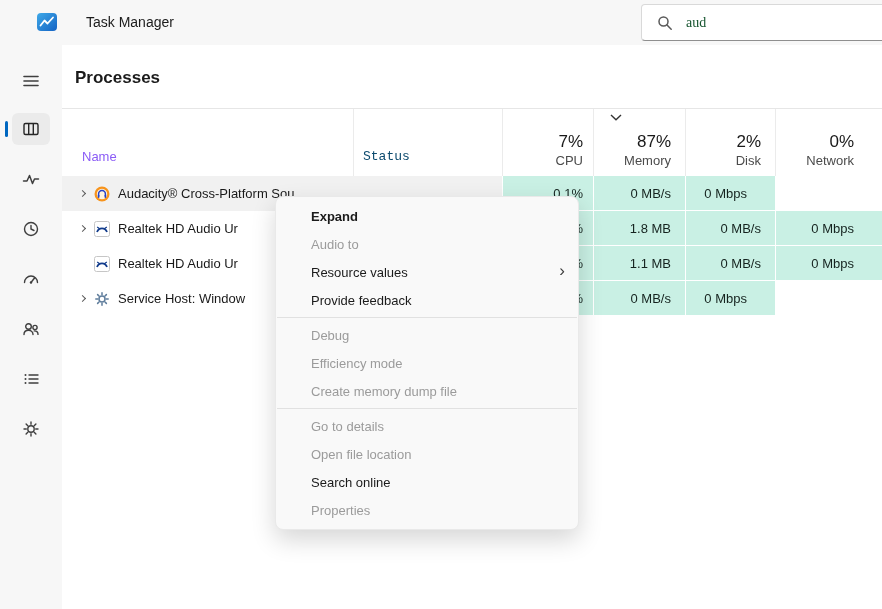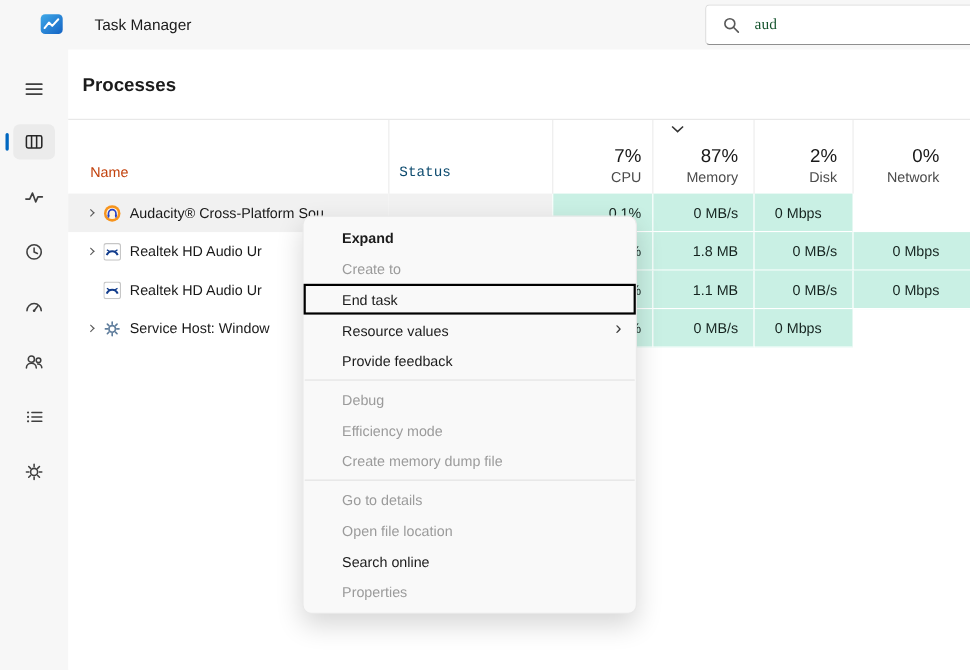--- a/index.html
+++ b/index.html
@@ -29,21 +29,21 @@
                border-radius:2px; background:#0067c0; }
 
   
   .content { position:absolute; top:45px; left:62px; width:820px; height:564px; background:#fff; }
   .page-title { position:absolute; left:13px; top:23px; font-size:17px; font-weight:700; color:#1b1b1b; }
   .table { position:absolute; top:63px; left:0; width:820px; border-top:1px solid #e6e6e6; }
   .hdr-row, .data-row { display:grid; grid-template-columns:291px 149px 91px 92px 90px 107px; }
   .hdr-row { height:67px; }
   .hdr-cell { border-left:1px solid #ebebeb; position:relative; }
   .hdr-cell:first-child { border-left:none; }
-  .hdr-name   { display:flex; align-items:flex-end; padding:0 0 12px 20px; font-size:13px; color:#c2410c; }
+  .hdr-name   { display:flex; align-items:flex-end; padding:0 0 12px 20px; font-size:13px; color:#8b5cf6; }
   .hdr-status { display:flex; align-items:flex-end; padding:0 0 12px 9px;  font-size:13px; color:#0c4a6e;font-family:Liberation Mono, monospace; }
   .hdr-stat   { display:flex; flex-direction:column; justify-content:flex-end; align-items:flex-end;
                 padding-bottom:9px; gap:4px; }
   .hdr-stat .pct { font-size:17px; color:#191919; line-height:1; }
   .hdr-stat .lbl { font-size:13px; color:#4b4b4b; line-height:1; }
   .pad-cpu  { padding-right:10px; }
   .pad-mem  { padding-right:14px; }
   .pad-disk { padding-right:14px; }
   .pad-net  { padding-right:28px; }
   .sort-chip { position:absolute; top:5px; left:16px; }
@@ -293,24 +293,21 @@
         <div class="cell heat pad-net">0 Mbps</div>
       </div>
     </div>
   </div>
 
   <div class="context-menu">
     <div class="menu-item bold">
       <span>Expand</span>
     </div>
     <div class="menu-item disabled">
-      <span>Create to</span>
-    </div>
-    <div class="menu-item target">
-      <span>End task</span>
+      <span>Audio to</span>
     </div>
     <div class="menu-item">
       <span>Resource values</span>
       <span class="submenu-arrow">›</span>
     </div>
     <div class="menu-item">
       <span>Provide feedback</span>
     </div>
     <div class="menu-sep"></div>
     <div class="menu-item disabled">

